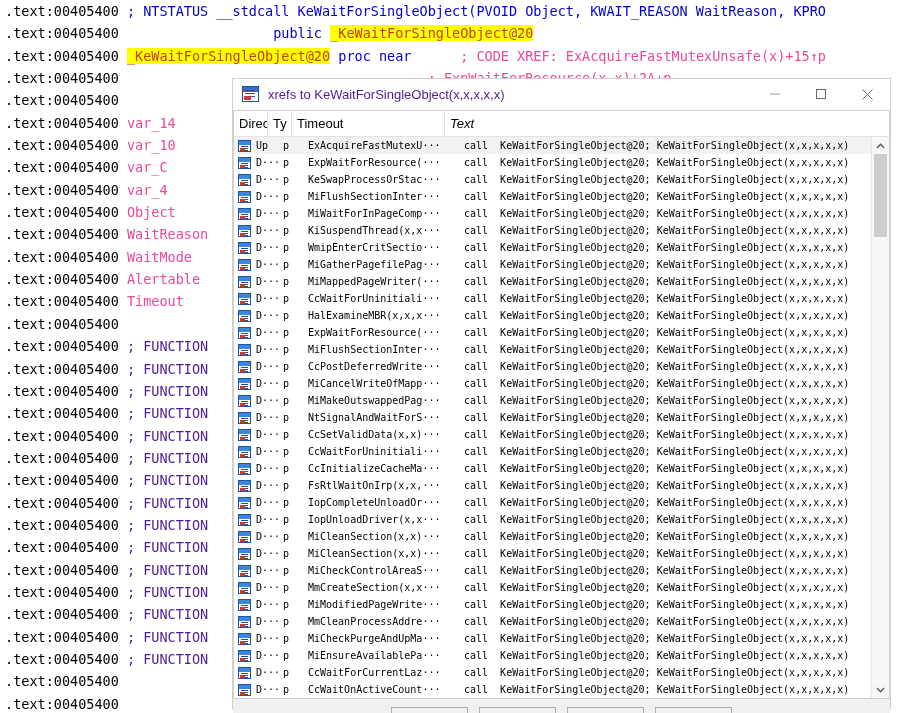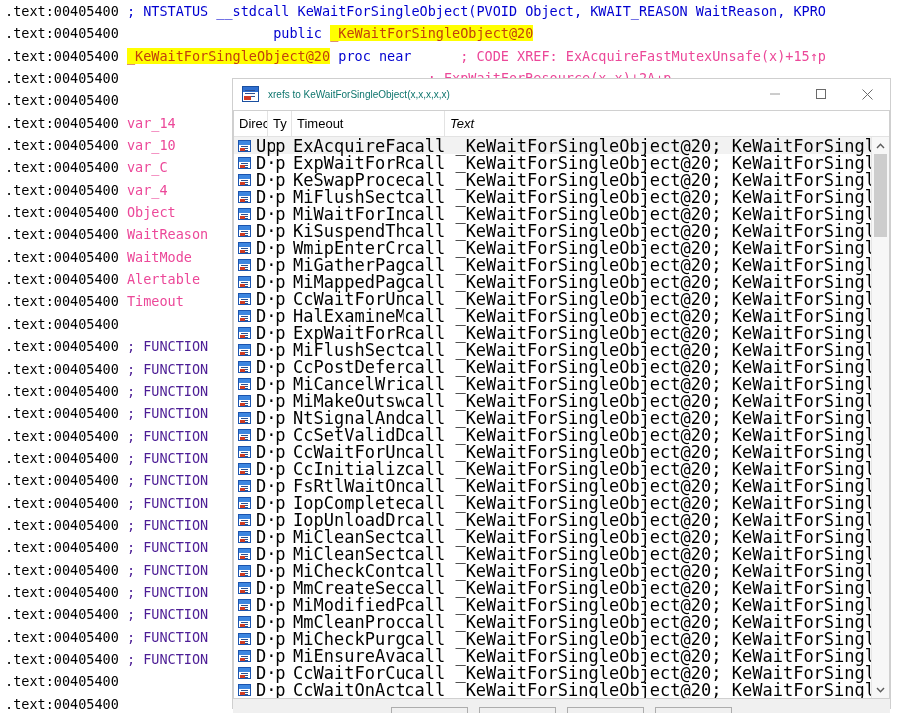--- a/index.html
+++ b/index.html
@@ -45,21 +45,21 @@
   .tb-icon{
     width:17px;height:16px;margin-left:9px;margin-right:9px;
     position:relative;flex:0 0 auto;
     border:1px solid #1a4fa0;background:#ffffff;box-sizing:border-box;
   }
   .tb-icon .blue{position:absolute;left:0;top:0;width:100%;height:5px;background:#2f6fd0;}
   .tb-icon .red{position:absolute;left:1px;bottom:1px;width:7px;height:4px;background:#d03a24;}
   .tb-icon .gl{position:absolute;left:2px;top:6px;width:10px;height:1px;background:#2f4f8f;
                box-shadow:0 3px 0 0 #2f4f8f,0 -3px 0 0 #2f4f8f;}
   .tb-title{
-    font-size:10px;color:#0f766e;
+    font-size:13px;color:#4c1d95;
     font-family:"Liberation Sans",sans-serif;
     flex:1 1 auto;white-space:nowrap;overflow:hidden;
   }
   .tb-btns{display:flex;flex:0 0 auto;height:30px;}
   .tb-btn{
     width:46px;height:30px;display:flex;align-items:center;justify-content:center;
     color:#8a8a8a;font-size:14px;
   }
   .tb-btn svg{display:block;}
 
@@ -95,21 +95,21 @@
   .c-typ{width:24px;}
   .c-addr{width:153px;}
   .c-text{flex:1 1 auto;border-right:none;font-style:italic;}
 
   .rows-area{
     flex:1 1 auto;display:flex;overflow:hidden;position:relative;
   }
   .rows{
     flex:1 1 auto;overflow:hidden;
     font-family:"DejaVu Sans Mono","Liberation Mono",monospace;
-    font-size:17px;
+    font-size:10px;
   }
   .row{
     display:flex;align-items:center;height:17px;
     white-space:nowrap;
   }
   .row.sel{background:#f2f2f2;}
   .rowicon{
     width:13px;height:12px;margin-left:4px;margin-right:5px;
     position:relative;flex:0 0 auto;box-sizing:border-box;
     border:1px solid #1b54ad;background:#ffffff;

